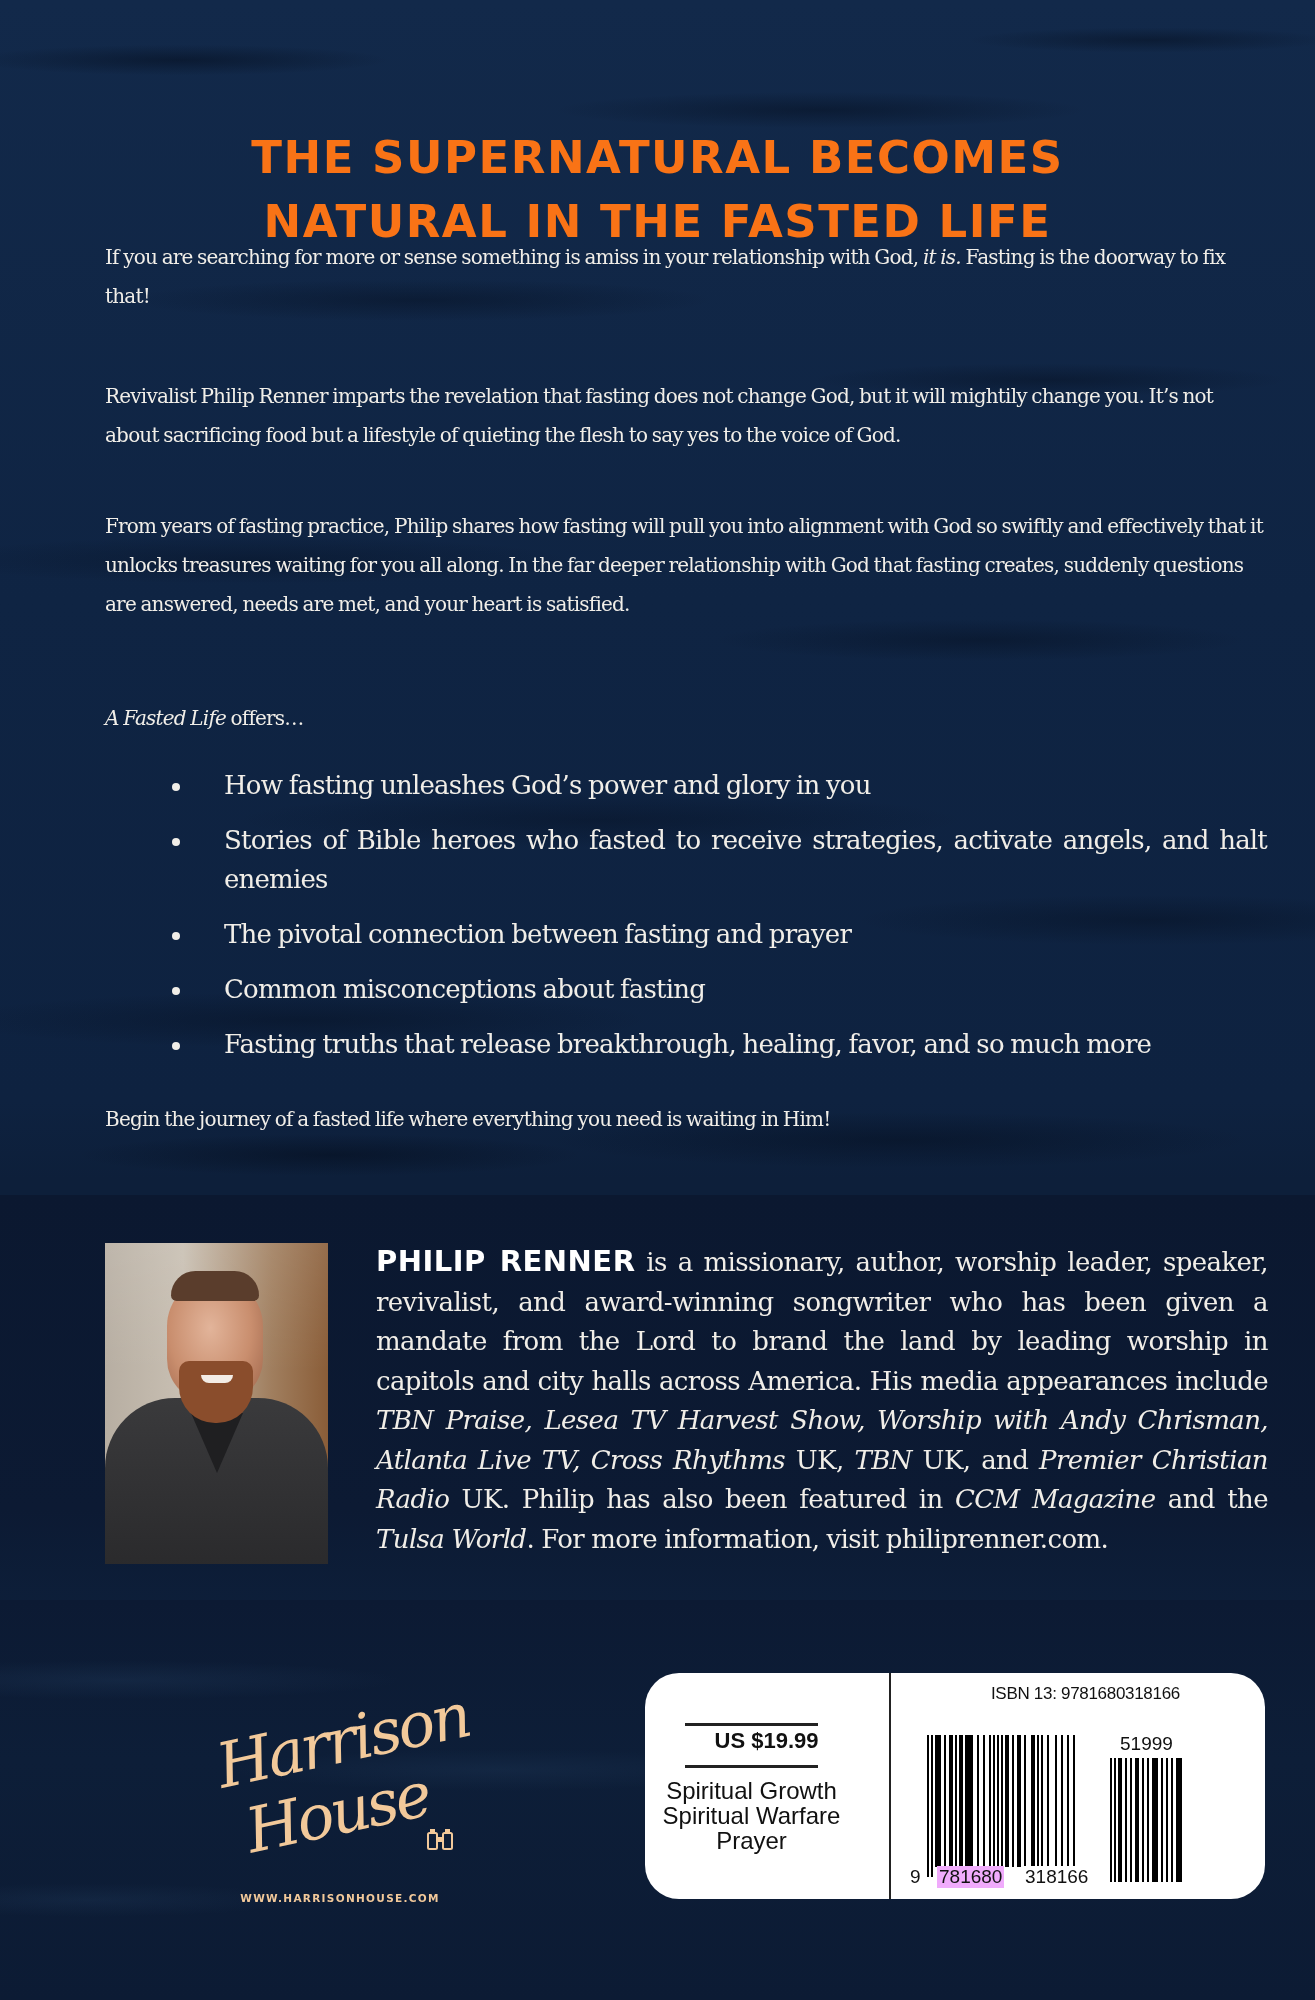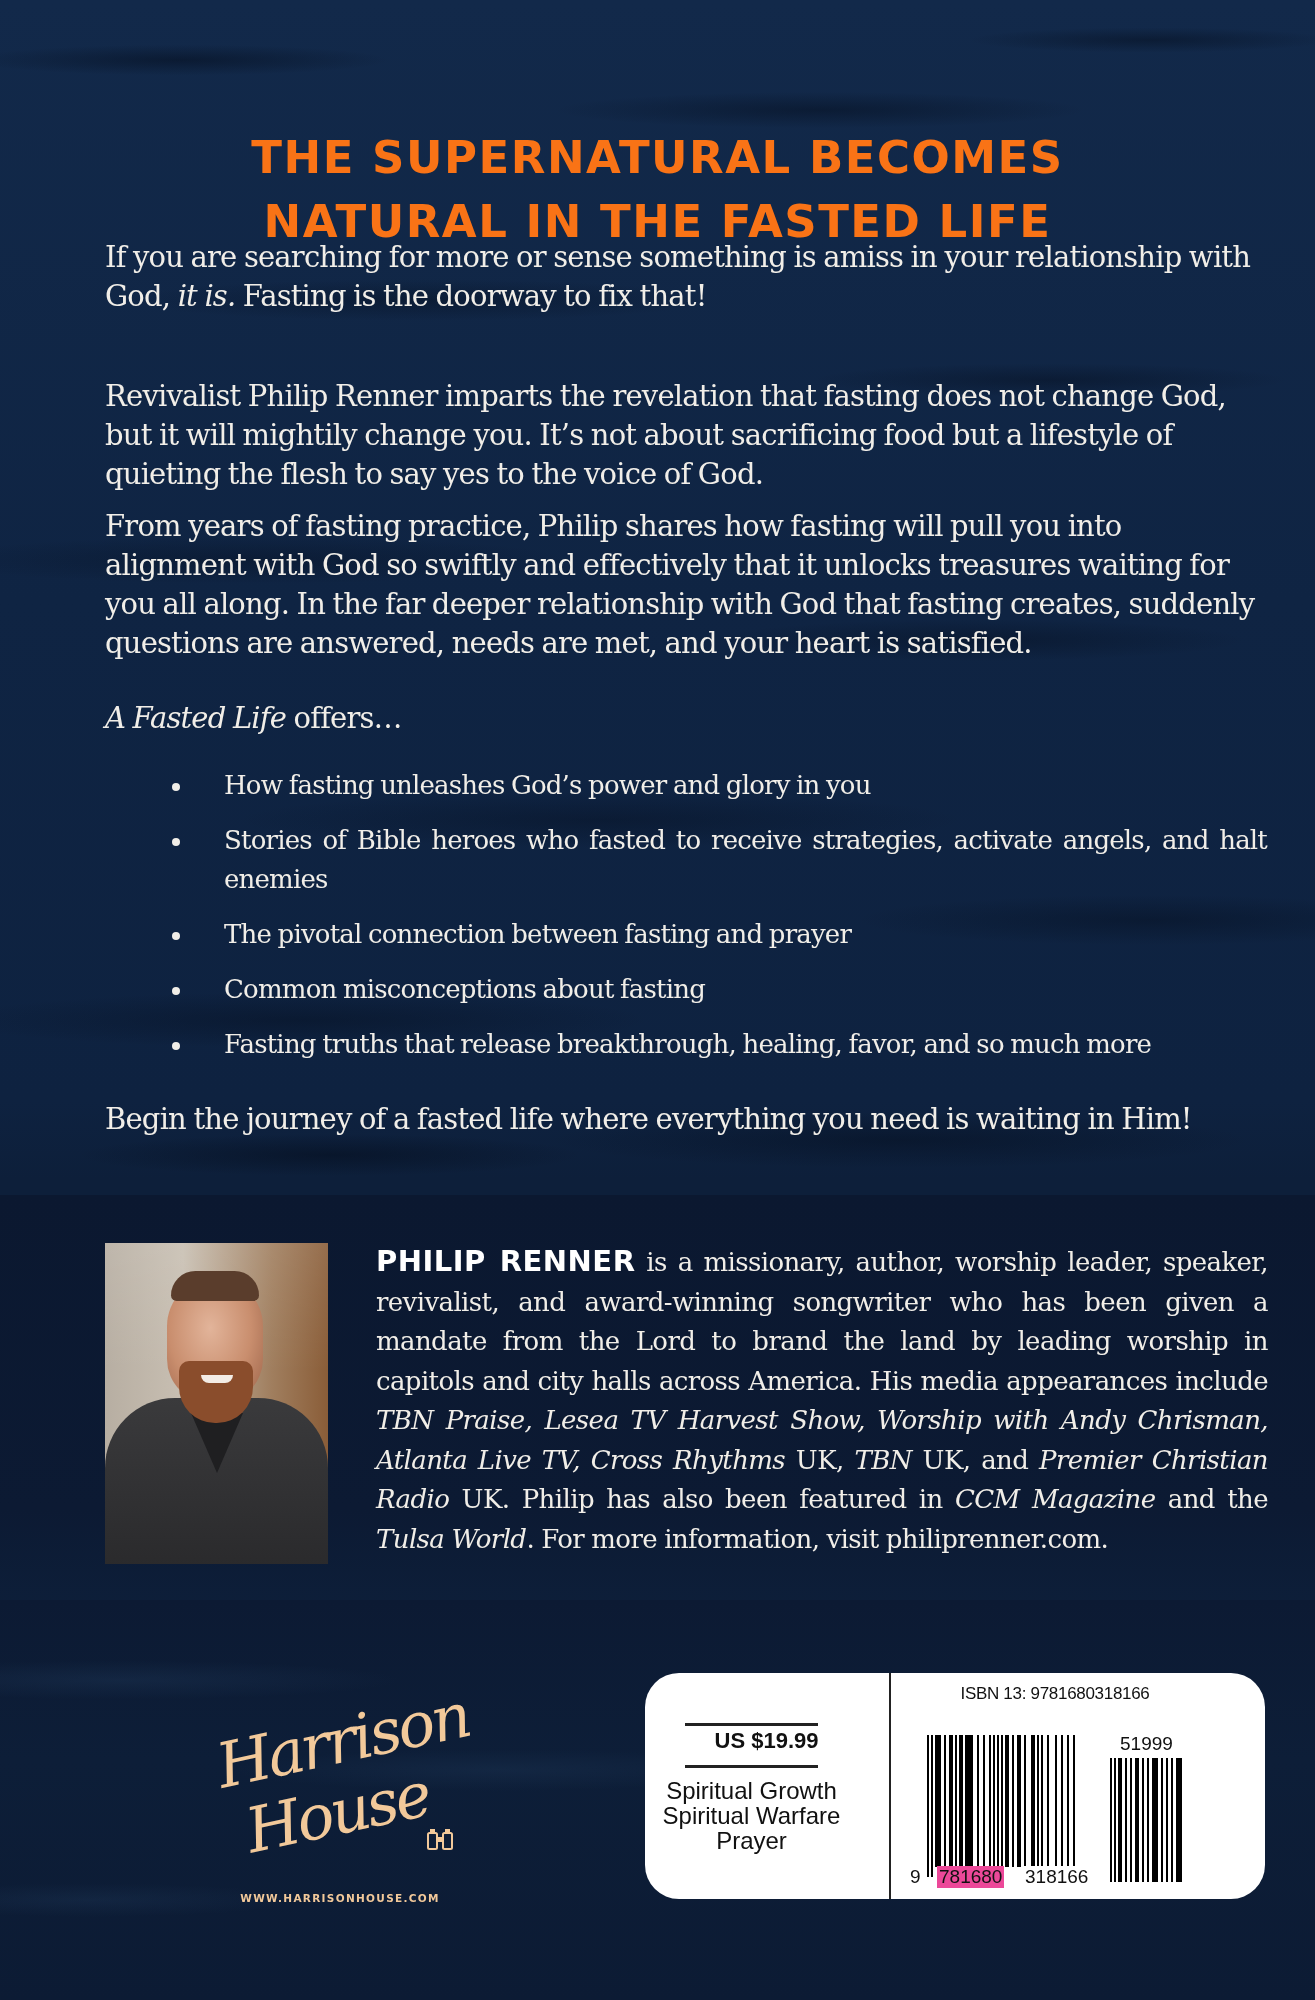--- a/index.html
+++ b/index.html
@@ -48,21 +48,21 @@
     .headline {
       position: absolute; left: 0; top: 96px; width: 1315px; text-align: center;
       font-family: "DejaVu Sans", "Liberation Sans", sans-serif;
       font-weight: bold; font-size: 45px; line-height: 64px; letter-spacing: 1.5px;
       color: #f97316;
     }
     .headline span { display: block; }
 
     .body-text {
       position: absolute; left: 105px; width: 1162px;
-      font-size: 29px; line-height: 39px; color: #f1eee8;
+      font-size: 20px; line-height: 39px; color: #f1eee8;
       letter-spacing: -0.8px; word-spacing: -1px;
     }
     .body-text p { margin: 0; }
     .p1 { top: 238px; }
     .p2 { top: 377px; }
     .p3 { top: 507px; }
     .offers { top: 699px; }
     .closing { top: 1100px; }
     em { font-style: italic; }
 
@@ -161,29 +161,29 @@
     }
     .categories {
       position: absolute; left: 0; top: 105px; width: 213px; text-align: center;
       font-size: 24px; line-height: 25px;
     }
     .isbn-label {
       position: absolute; left: 248px; top: 11px; width: 370px; text-align: center;
       font-size: 17px; letter-spacing: -0.3px; padding-right: 150px; box-sizing: border-box;
       padding-left: 0;
     }
-    .isbn-label { left: 285px; width: 250px; padding: 0; text-align: center; }
+    .isbn-label { left: 285px; width: 250px; padding: 0; text-align: right; }
     .barcode-main { position: absolute; left: 282px; top: 62px; width: 150px; height: 142px; }
     .barcode-addon { position: absolute; left: 465px; top: 85px; width: 76px; height: 124px; }
     .addon-digits {
       position: absolute; left: 475px; top: 60px; font-size: 19px;
     }
     .ean-digit-first { position: absolute; left: 265px; top: 193px; font-size: 19px; }
     .ean-digits-left {
-      position: absolute; left: 292px; top: 193px; font-size: 19px; background: #ec4899; padding: 0 2px;
+      position: absolute; left: 292px; top: 193px; font-size: 19px; background: #f0abfc; padding: 0 2px;
     }
     .ean-digits-right {
       position: absolute; left: 378px; top: 193px; font-size: 19px; background: #fff; padding: 0 2px;
     }
   </style>
 </head>
 <body>
 
 <div class="bg-water"></div>
 <div class="dark-band"></div>

